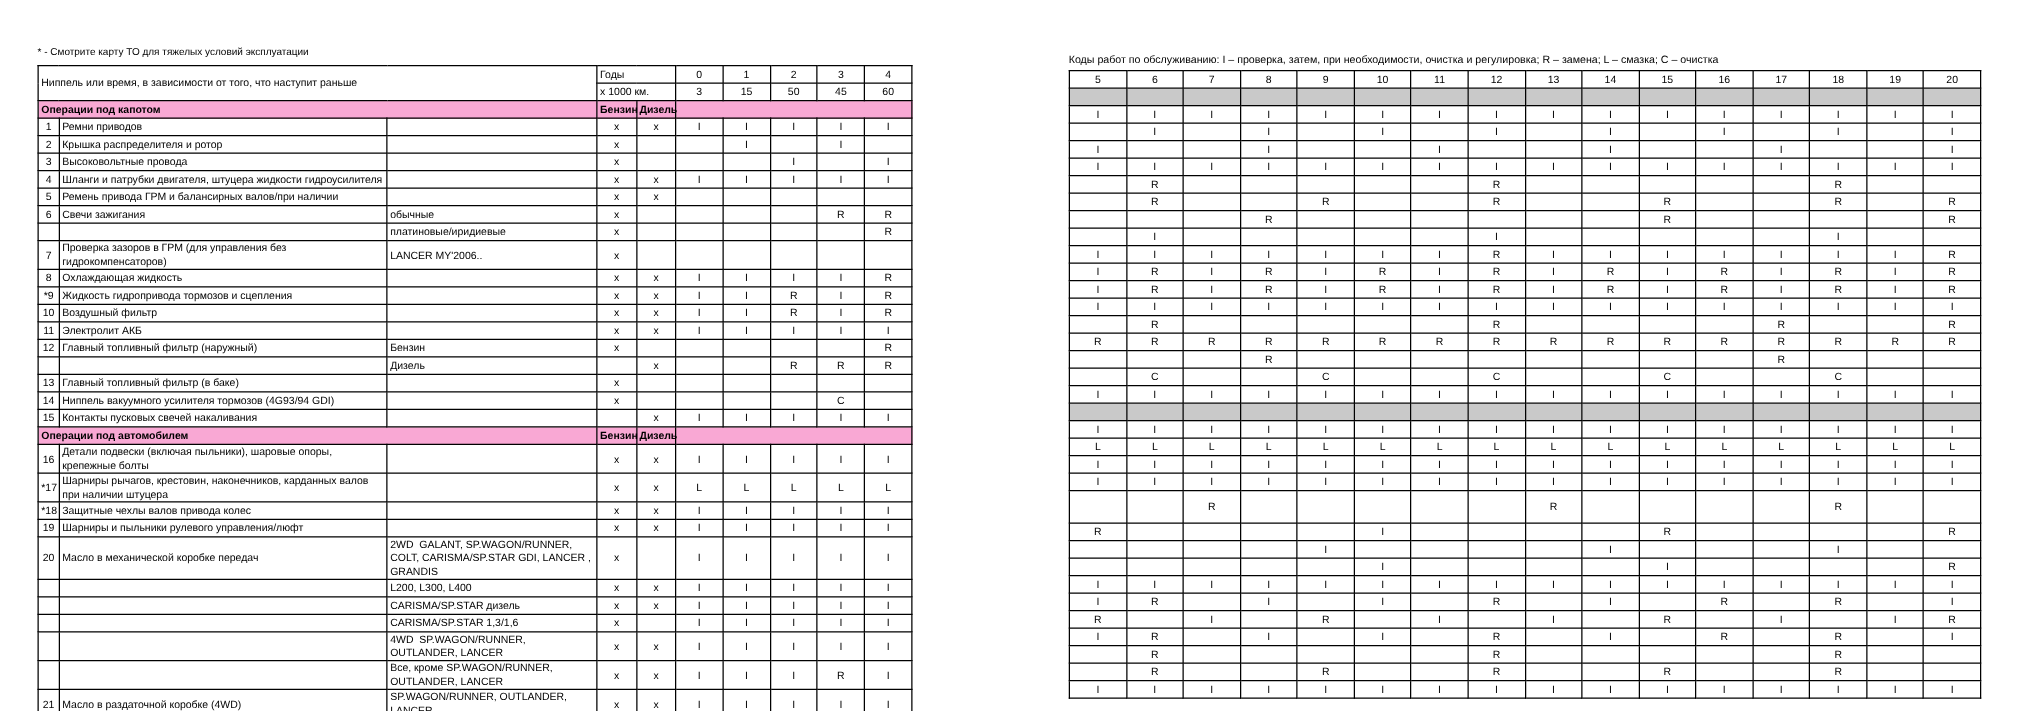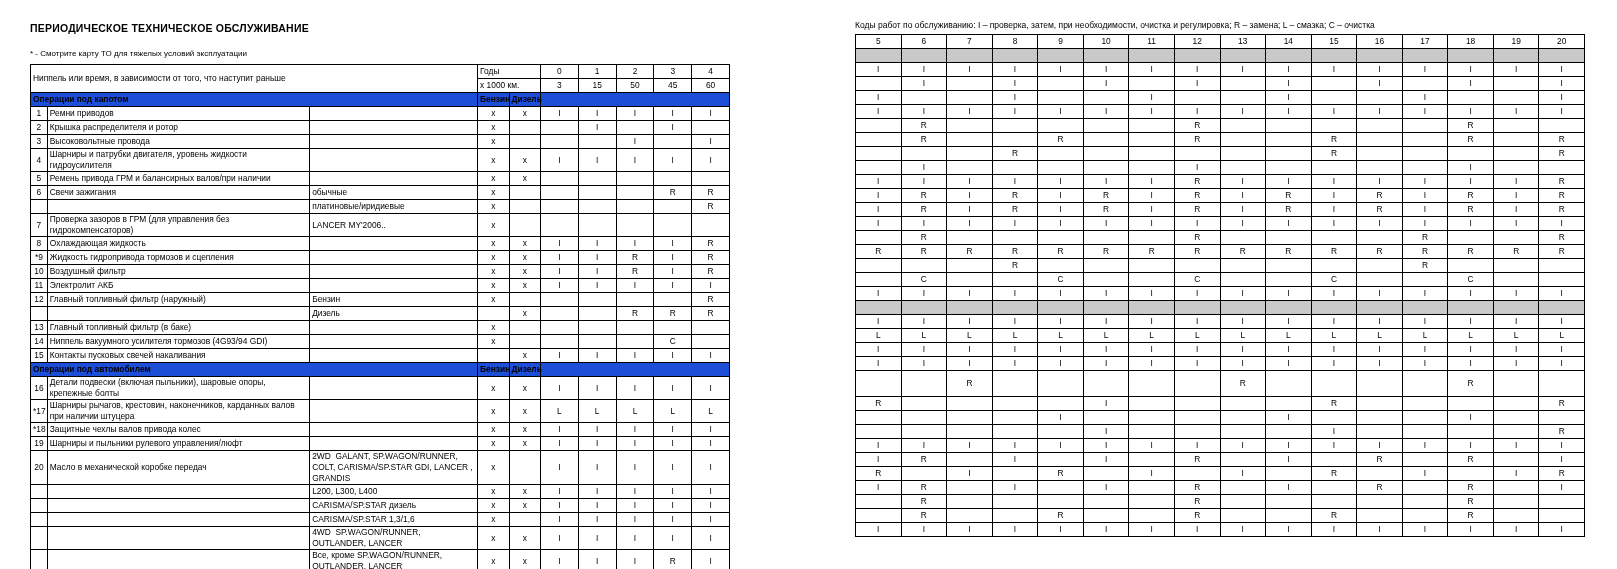--- a/index.html
+++ b/index.html
@@ -1,47 +1,46 @@
 <!DOCTYPE html>
 <html><head>
 <meta charset="utf-8">
 <style>
   html,body{margin:0;padding:0;background:#fff;}
   body{width:1617px;height:569px;font-family:"Liberation Sans",sans-serif;color:#000;overflow:hidden;}
   .page{position:relative;width:1617px;height:569px;}
   .left{position:absolute;left:30px;top:22px;width:700px;}
-  .right{position:absolute;left:855px;top:20px;width:730px;}
+  .right{position:absolute;left:855px;top:42px;width:730px;}
   .doc-title{font-size:10.5px;font-weight:bold;letter-spacing:.2px;}
   .doc-note{font-size:8px;margin-top:15px;}
   .codes-note{font-size:8.5px;margin-bottom:4px;white-space:nowrap;}
   table{border-collapse:collapse;}
   td,th{border:1px solid #000;font-size:8.4px;padding:0 2px;vertical-align:middle;height:13px;line-height:11px;font-weight:normal;text-align:left;}
   .c{text-align:center;}
-  .sec{background:#1d4ed8;font-weight:bold;}
+  .sec{background:#f9a8d4;font-weight:bold;}
   .num{text-align:center;width:16px;}
   
   table.main{width:700px;table-layout:fixed;}
   table.main .cw-num{width:16px;}
   table.main .cw-desc{width:250px;}
   table.main .cw-sub{width:160px;}
   table.main .cw-fuel{width:30px;}
   table.main .cw-per{width:36px;}
   
   table.grid{width:730px;table-layout:fixed;}
   table.grid td{height:13px;}
   .hdr{background:#fff;text-align:center;font-size:8.4px;}
   .greyrow td{background:#c9c9c9;height:11px;}
 </style>
 </head>
 <body>
 
 <div class="page">
 
   <div class="left">
-    <div class="doc-title">ПЕРИОДИЧЕСКОЕ ТЕХНИЧЕСКОЕ ОБСЛУЖИВАНИЕ</div>
     <div class="doc-note">* - Смотрите карту ТО для тяжелых условий эксплуатации</div>
 
     <table class="main" style="margin-top:6px;">
       <colgroup>
         <col class="cw-num">
           <col class="cw-desc">
           <col class="cw-sub">
         <col class="cw-fuel">
           <col class="cw-fuel">
         <col class="cw-per">
@@ -105,21 +104,21 @@
             <td class="c">x</td>
             <td class="c"></td>
             <td class="c"></td>
             <td class="c"></td>
             <td class="c">I</td>
             <td class="c"></td>
             <td class="c">I</td>
           </tr>
           <tr>
             <td class="num">4</td>
-            <td>Шарниры и патрубки двигателя, уровень жидкости гидроусилителя</td>
+            <td>Шланги и патрубки двигателя, штуцера жидкости гидроусилителя</td>
             <td></td>
             <td class="c">x</td>
             <td class="c">x</td>
             <td class="c">I</td>
             <td class="c">I</td>
             <td class="c">I</td>
             <td class="c">I</td>
             <td class="c">I</td>
           </tr>
           <tr>

